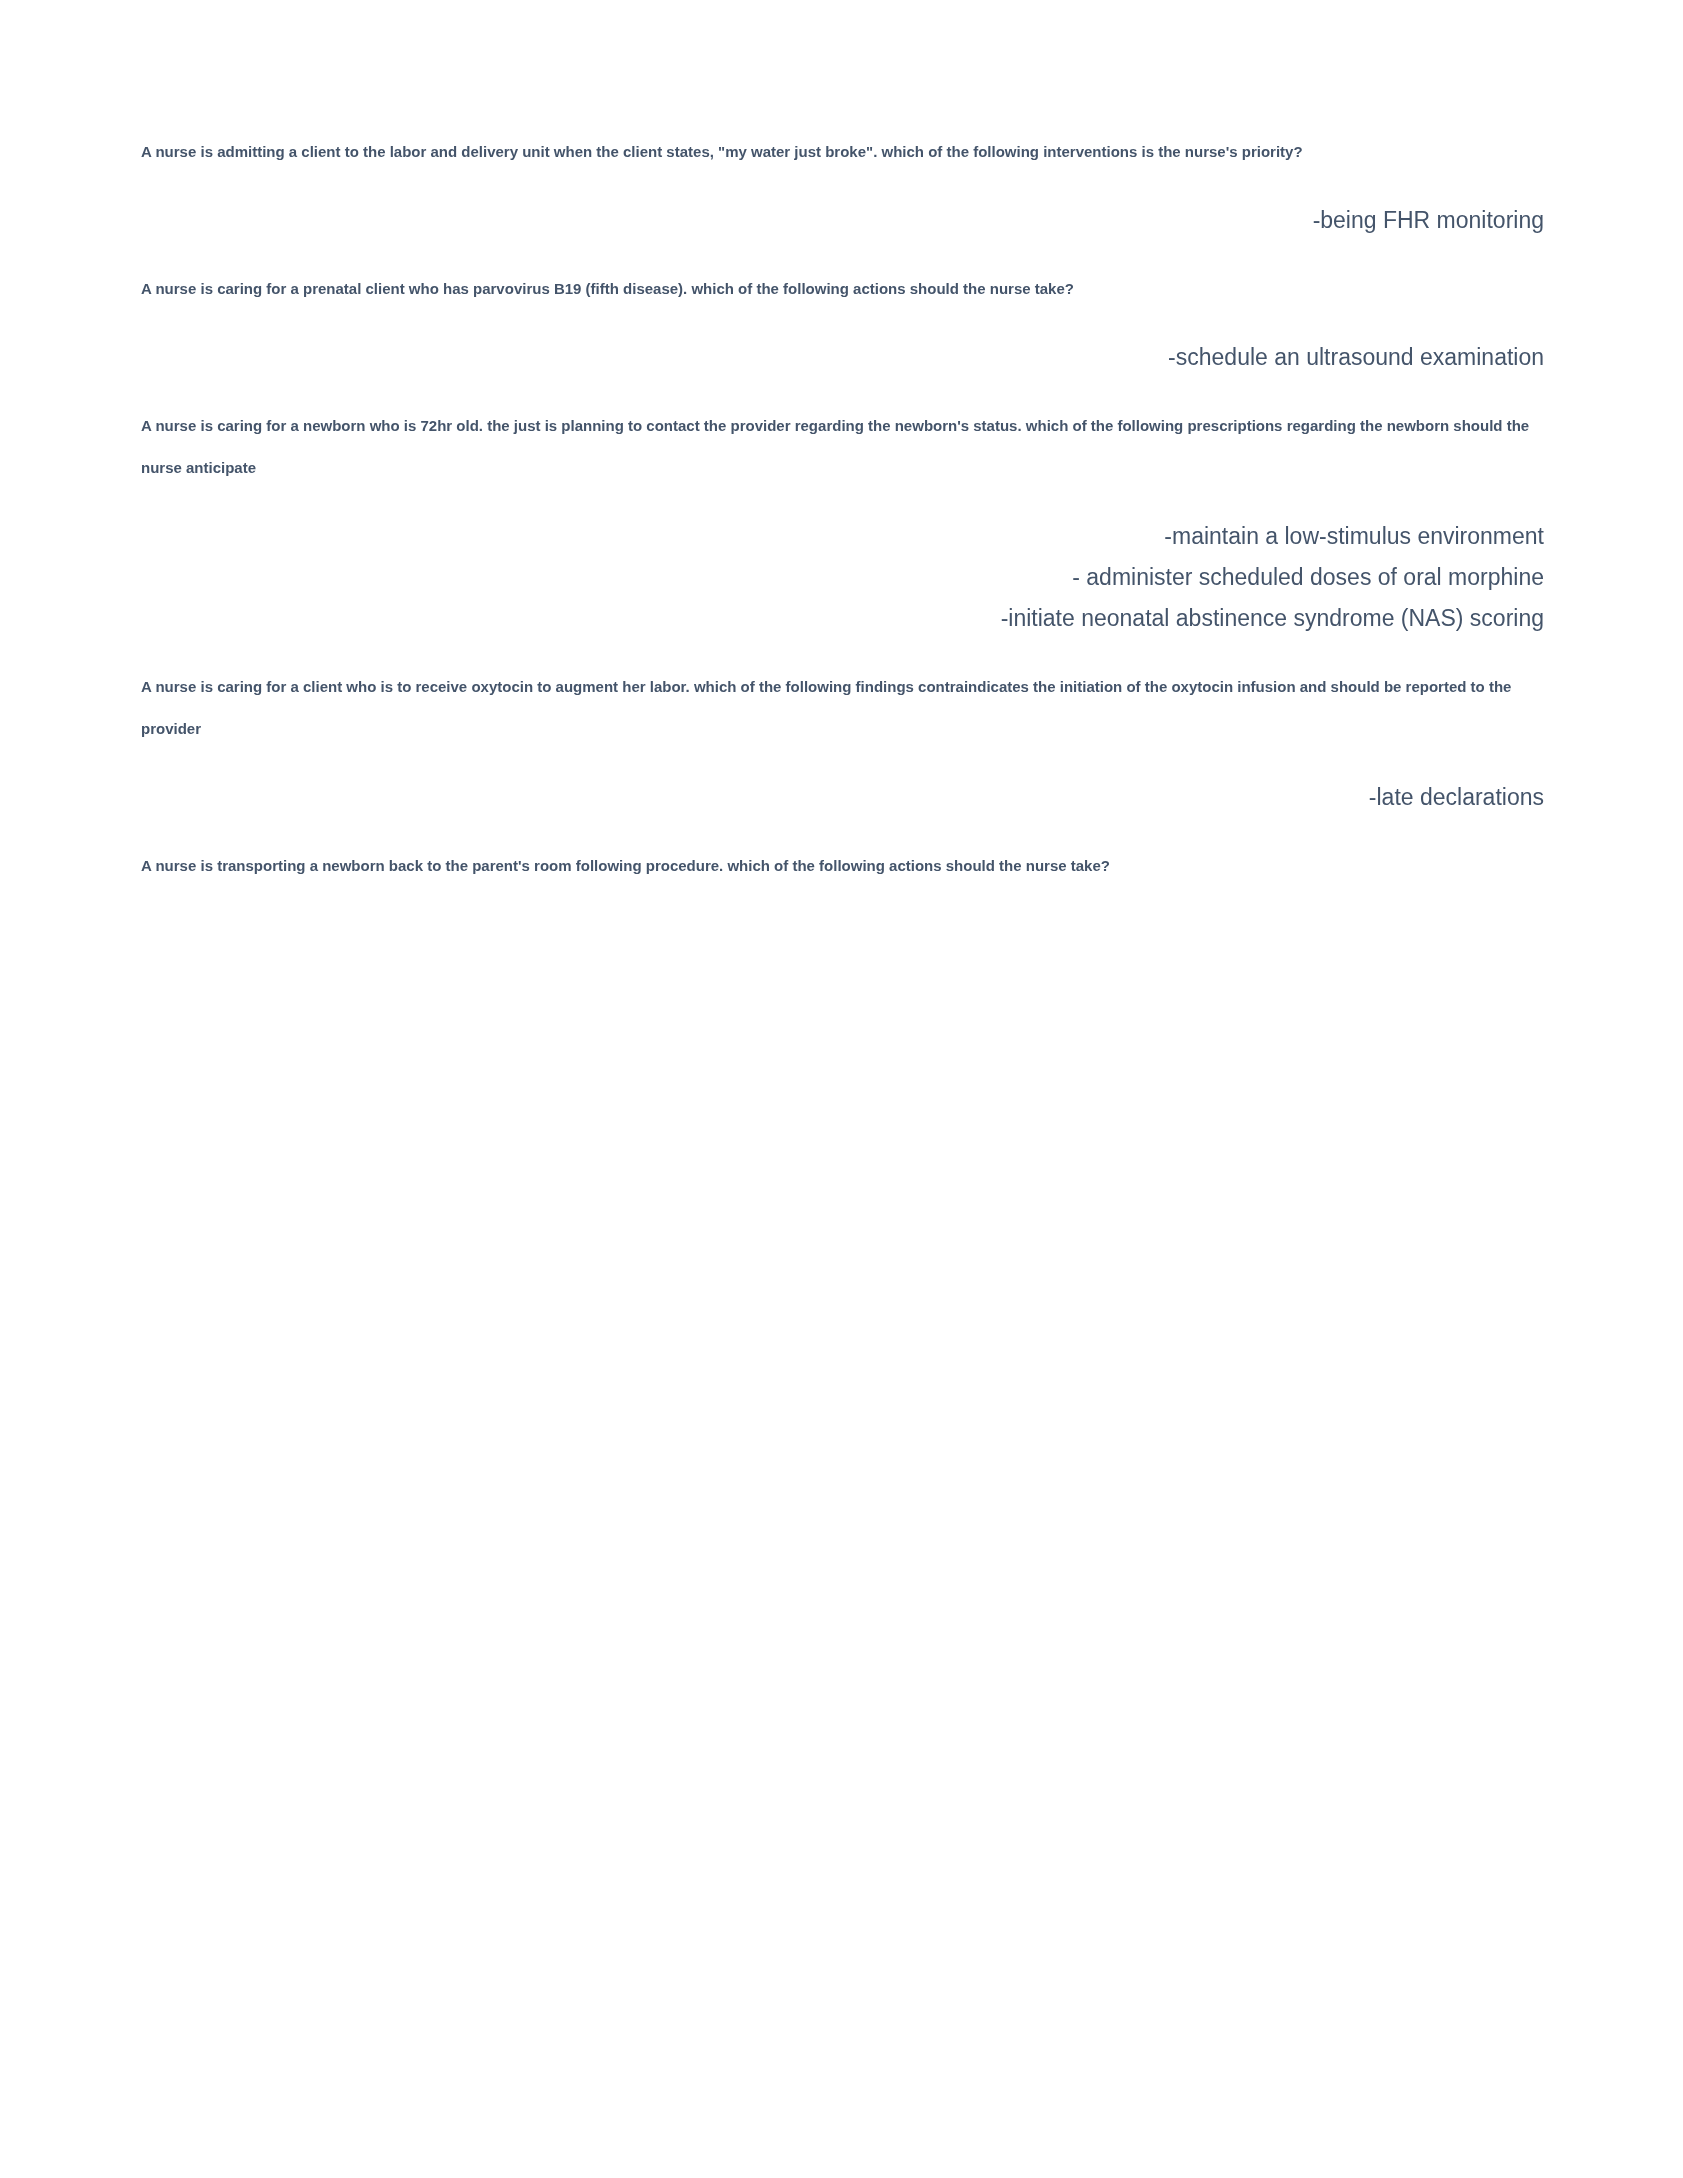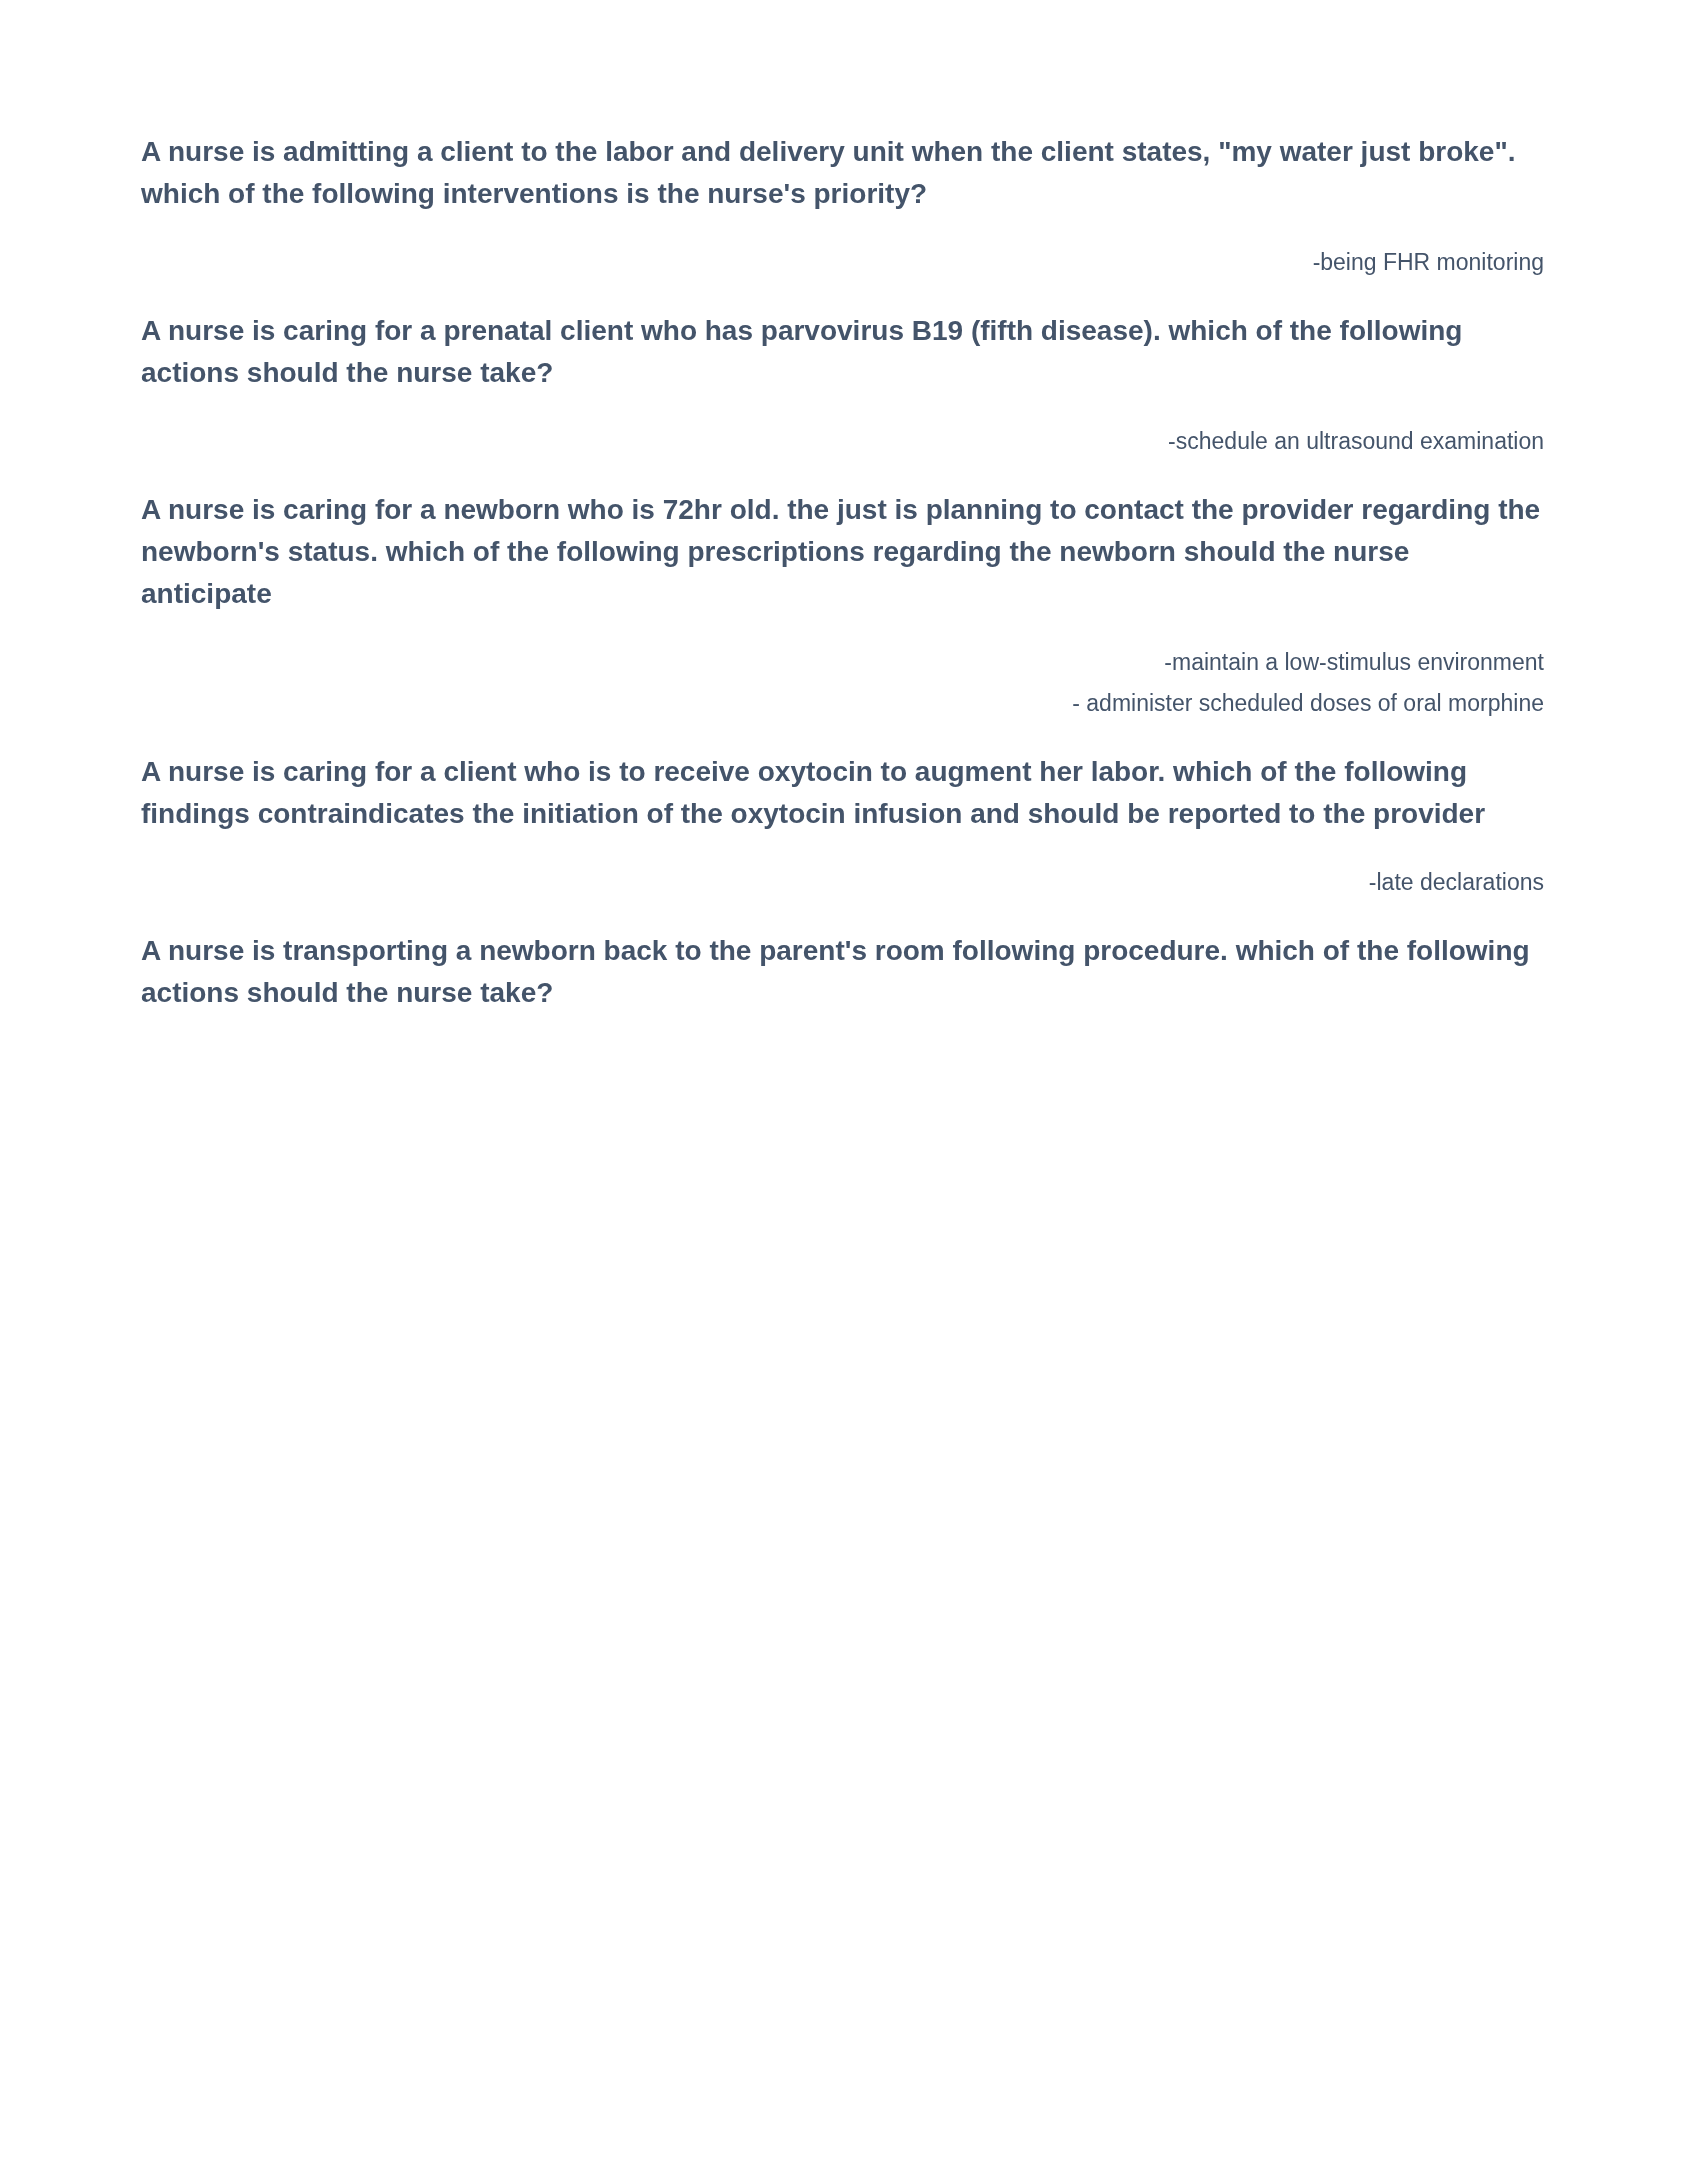--- a/index.html
+++ b/index.html
@@ -19,21 +19,21 @@
     height: 2178px;
     background: #ffffff;
     box-sizing: border-box;
     padding: 131px 139px 0 141px;
     overflow: hidden;
   }
   .qa-block {
     margin: 0;
   }
   .question {
-    font-size: 28px;
+    font-size: 15px;
     line-height: 42px;
     font-weight: bold;
     margin: 0 0 27px 0;
     max-width: 1406px;
   }
   .answers {
     font-size: 23px;
     line-height: 41px;
     font-weight: normal;
     margin: 0 0 27px 0;
@@ -61,20 +61,21 @@
     <p class="answers">
       <span class="answer-line">-schedule an ultrasound examination</span>
     </p>
   </div>
 
   <div class="qa-block">
     <p class="question">A nurse is caring for a newborn who is 72hr old. the just is planning to contact the provider regarding the newborn's status. which of the following prescriptions regarding the newborn should the nurse anticipate</p>
     <p class="answers">
       <span class="answer-line">-maintain a low-stimulus environment</span>
       <span class="answer-line">- administer scheduled doses of oral morphine</span>
+      <span class="answer-line">-initiate neonatal abstinence syndrome (NAS) scoring</span>
     </p>
   </div>
 
   <div class="qa-block">
     <p class="question">A nurse is caring for a client who is to receive oxytocin to augment her labor. which of the following findings contraindicates the initiation of the oxytocin infusion and should be reported to the provider</p>
     <p class="answers">
       <span class="answer-line">-late declarations</span>
     </p>
   </div>
 

